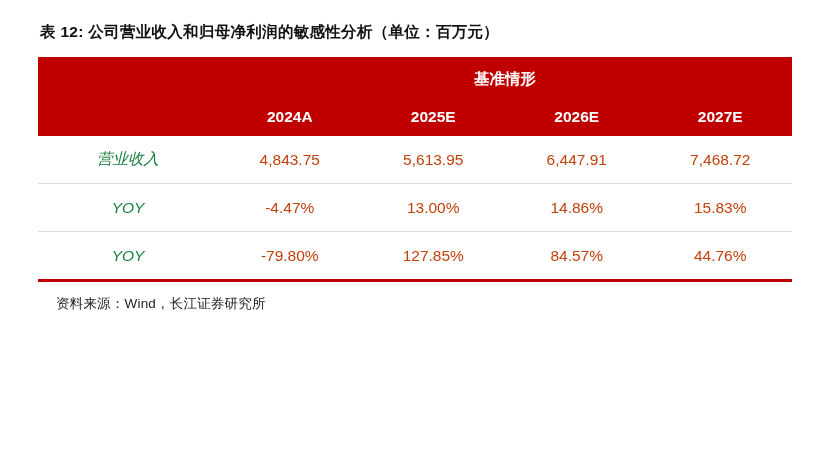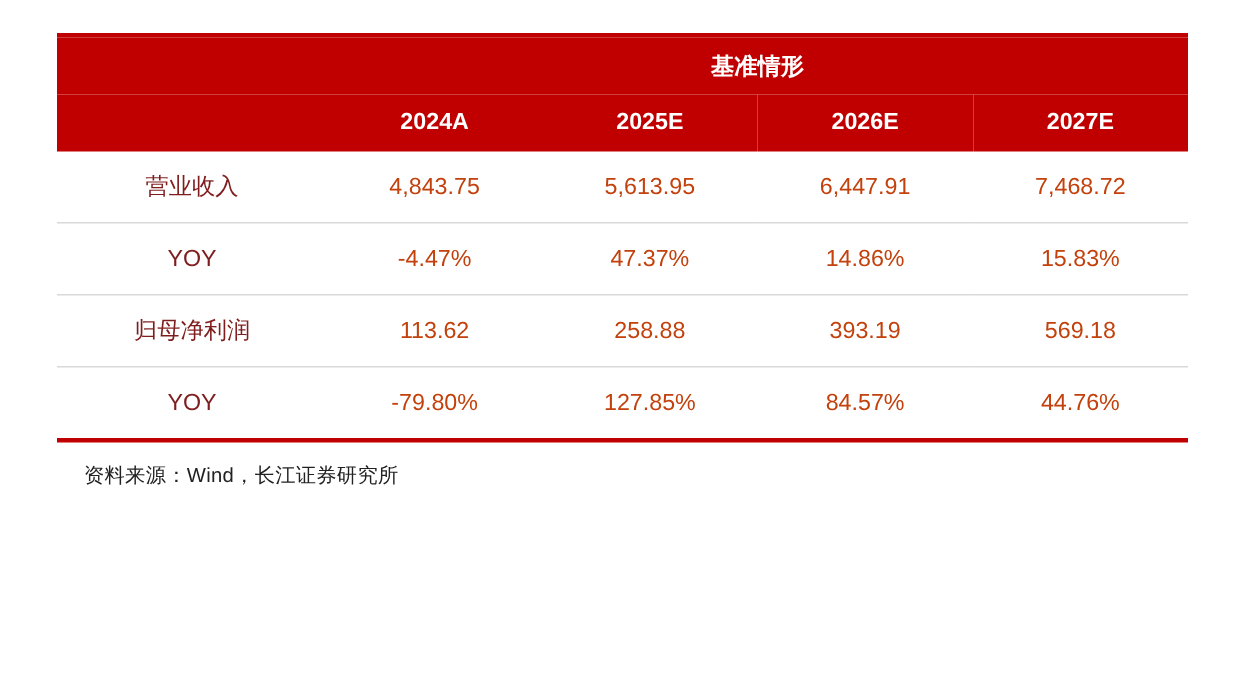--- a/index.html
+++ b/index.html
@@ -73,37 +73,39 @@
     font-size: 15.5px;
     text-align: center;
     vertical-align: middle;
     color: #c2410c;
     border-bottom: 1px solid #d9d9d9;
   }
   tbody tr:last-child td {
     border-bottom: none;
   }
   tbody td.rowlabel {
-    color: #7f1d1d;
+    color: #15803d;
+    font-style: italic;
   }
   .col-label { width: 180px; }
   .col-val { width: 143.5px; }
   .source {
     margin-top: 13px;
     margin-left: 18px;
     font-size: 13.5px;
     color: #222222;
     letter-spacing: 0.2px;
   }
 </style>
 </head>
 <body>
 
 <div class="page">
 
+  <div class="caption">表 12: 公司营业收入和归母净利润的敏感性分析（单位：百万元）</div>
 
   <div class="table-wrap">
     <table class="sens">
       <colgroup>
         <col class="col-label">
         <col class="col-val">
         <col class="col-val">
         <col class="col-val">
         <col class="col-val">
       </colgroup>
@@ -124,30 +126,23 @@
         <tr>
           <td class="rowlabel">营业收入</td>
           <td>4,843.75</td>
           <td>5,613.95</td>
           <td>6,447.91</td>
           <td>7,468.72</td>
         </tr>
         <tr>
           <td class="rowlabel">YOY</td>
           <td>-4.47%</td>
-          <td>47.37%</td>
+          <td>13.00%</td>
           <td>14.86%</td>
           <td>15.83%</td>
-        </tr>
-        <tr>
-          <td class="rowlabel">归母净利润</td>
-          <td>113.62</td>
-          <td>258.88</td>
-          <td>393.19</td>
-          <td>569.18</td>
         </tr>
         <tr>
           <td class="rowlabel">YOY</td>
           <td>-79.80%</td>
           <td>127.85%</td>
           <td>84.57%</td>
           <td>44.76%</td>
         </tr>
       </tbody>
     </table>

